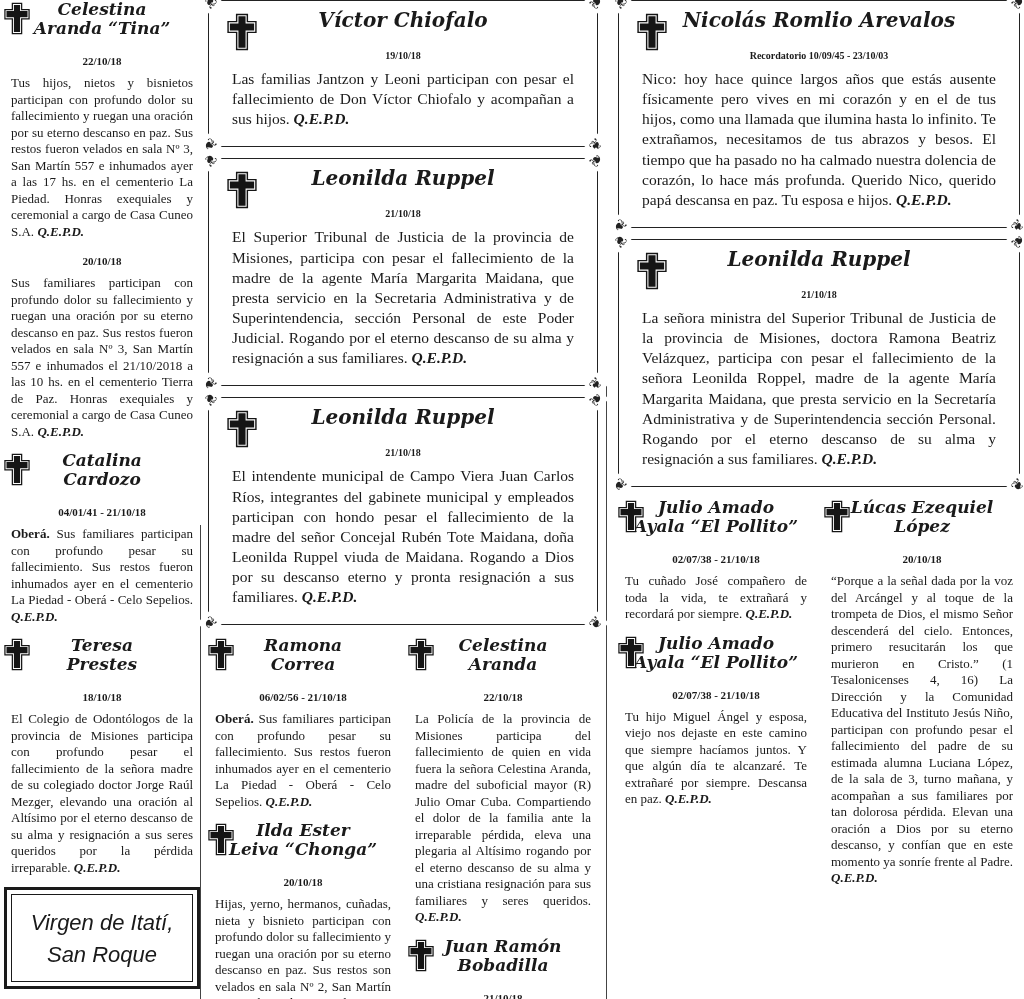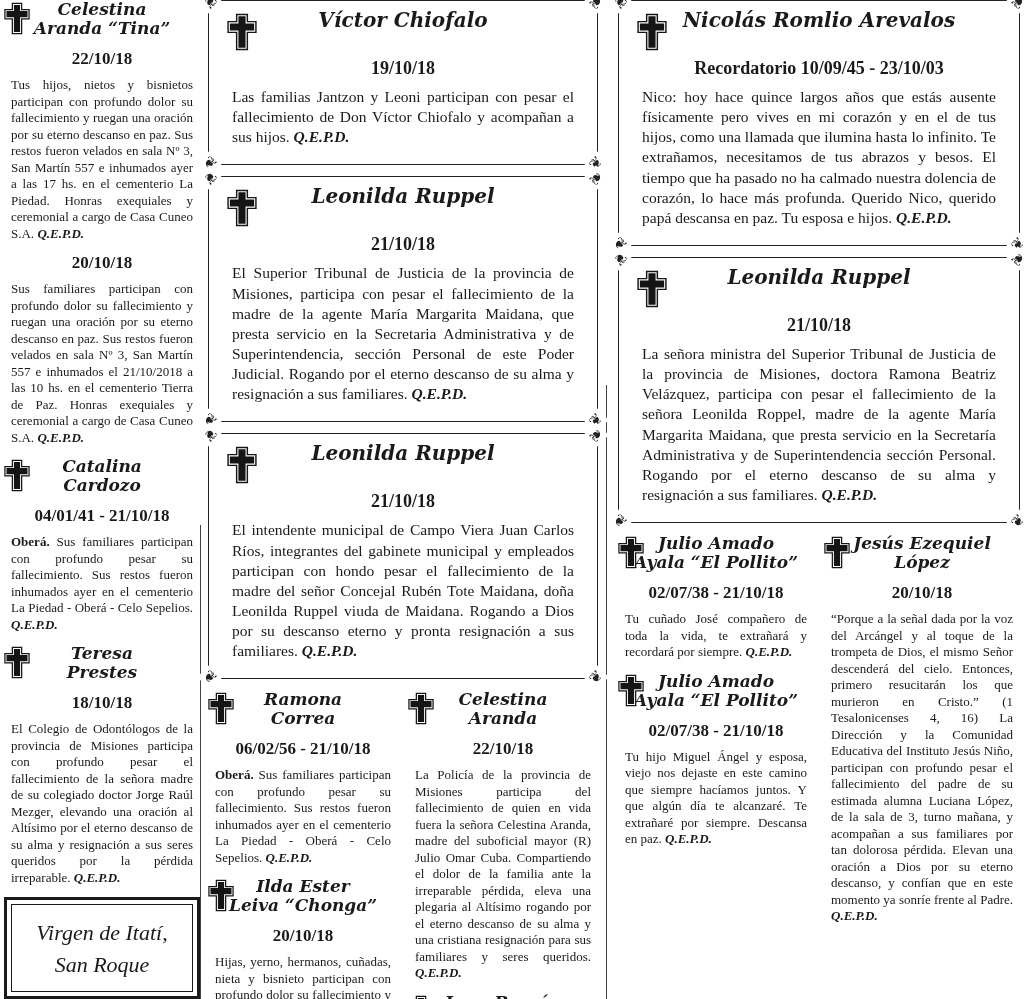--- a/index.html
+++ b/index.html
@@ -10,47 +10,47 @@
   .col1{left:4px;width:196px;}
   .col2{left:208px;width:390px;}
   .col3{left:618px;width:402px;}
 
   
   .entry{position:relative;margin-bottom:11px;}
   .head{position:relative;min-height:40px;}
   .cross{position:absolute;left:0;top:2px;}
   .name{margin:0;text-align:center;font-family:"DejaVu Serif",serif;
         font-style:italic;font-weight:bold;font-size:17px;line-height:1.12;}
-  .date{text-align:center;font-weight:bold;font-size:17px;margin:9px 0 8px;}
+  .date{text-align:center;font-weight:bold;font-size:11px;margin:15px 0 8px;}
   .btext{margin:7px;text-align:justify;font-size:13px;line-height:1.27;}
   .lead{font-weight:bold;}
   .qepd{font-weight:bold;font-style:italic;}
 
   
   .boxed{position:relative;border:1.6px solid #222;padding:8px 16px 10px;margin-bottom:11px;background:#fff;}
   .boxed .head{min-height:34px;}
   .boxed .cross{left:2px;top:4px;}
   .boxed .name{font-size:20px;text-align:center;}
-  .boxed .date{font-size:18px;margin:15px 0 8px;}
+  .boxed .date{font-size:10px;margin:7px 0 8px;}
   .boxed .btext{font-size:15.5px;line-height:1.3;}
   .orn{position:absolute;width:18px;height:18px;line-height:18px;text-align:center;
        font-family:"DejaVu Sans",sans-serif;font-size:15px;color:#222;background:#fff;}
   .orn.tl{top:-8px;left:-8px;transform:rotate(135deg);}
   .orn.tr{top:-8px;right:-8px;transform:rotate(-135deg);}
   .orn.bl{bottom:-8px;left:-8px;transform:rotate(45deg);}
   .orn.br{bottom:-8px;right:-8px;transform:rotate(-45deg);}
 
   
   .two{display:flex;gap:10px;}
   .sub{flex:1;min-width:0;}
 
   
   .thanks{border:3px solid #1a1a1a;padding:4px;margin-top:6px;}
   .thanks-inner{border:1.6px solid #1a1a1a;text-align:center;padding:12px 4px 10px;}
-  .script-line{font-family:Liberation Serif, serif;font-style:italic;font-size:22px;
+  .script-line{font-family:Liberation Sans, sans-serif;font-style:italic;font-size:22px;
                line-height:1.45;white-space:nowrap;}
 
   
   .vrule{position:absolute;width:1px;background:#444;}
   .vrule.a{left:200px;top:525px;height:474px;}
   .vrule.b{left:606px;top:385px;height:614px;}
 
   .mb-row{margin-top:4px;}
 </style>
 </head>
@@ -328,21 +328,21 @@
 
         <article class="entry">
           <div class="head">
             <span class="cross">
               <svg width="26" height="33" viewBox="-2 -2 42 52">
                   <path d="M14 2h10v10h12v10H24v24H14V22H2V12h12z" fill="none" stroke="#151515" stroke-width="7"></path>
                   <path d="M14 2h10v10h12v10H24v24H14V22H2V12h12z" fill="#fff" stroke="#fff" stroke-width="3"></path>
                   <path d="M14 2h10v10h12v10H24v24H14V22H2V12h12z" fill="#151515"></path>
                 </svg>
             </span>
-            <h2 class="name"><span>Jesús Ezequiel</span><br><span>López</span></h2>
+            <h2 class="name"><span>Lúcas Ezequiel</span><br><span>López</span></h2>
           </div>
           <div class="date">20/10/18</div>
           <p class="btext"><span>“Porque a la señal dada por la voz del Arcángel y al toque de la trompeta de Dios, el mismo Señor descenderá del cielo. Entonces, primero resucitarán los que murieron en Cristo.” (1 Tesalonicenses 4, 16) La Dirección y la Comunidad Educativa del Instituto Jesús Niño, participan con profundo pesar el fallecimiento del padre de su estimada alumna Luciana López, de la sala de 3, turno mañana, y acompañan a sus familiares por tan dolorosa pérdida. Elevan una oración a Dios por su eterno descanso, y confían que en este momento ya sonríe frente al Padre. </span><i class="qepd">Q.E.P.D.</i></p>
         </article>
       </div>
     </div>
   </div>
 
 </div>
 

